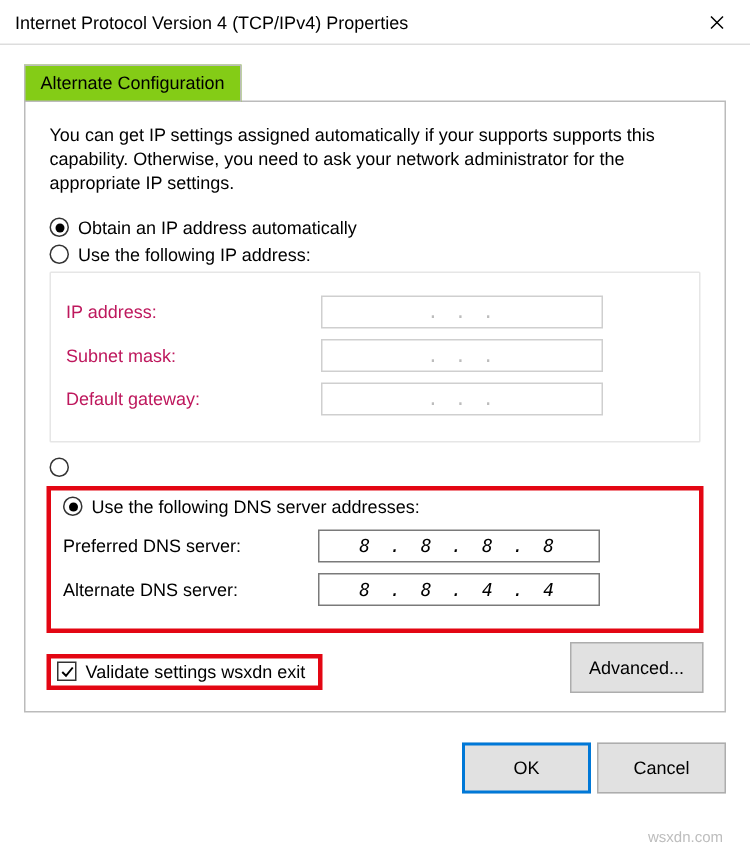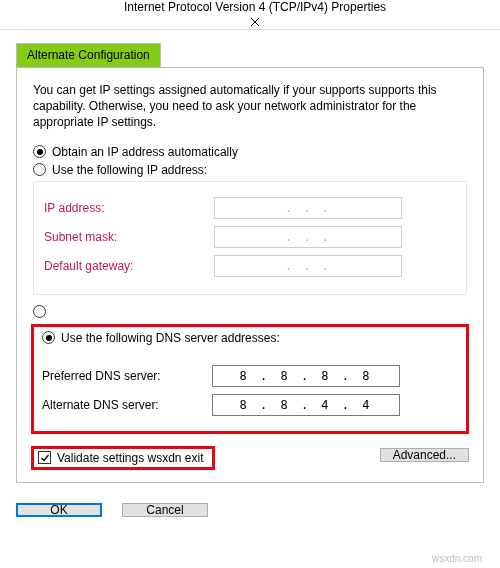--- a/index.html
+++ b/index.html
@@ -13,21 +13,20 @@
     height: 568px;
     overflow: hidden;
   }
   .titlebar {
     display: flex;
     align-items: center;
     height: 30px;
     padding: 0 0 0 10px;
     border-bottom: 1px solid #ddd;
     background: #fff;
-    flex-direction: column;
   }
   .titlebar .title { flex: 1; font-size: 12px; }
   .titlebar .close {
     width: 45px; height: 30px;
     display: flex; align-items: center; justify-content: center;
     font-size: 14px; color: #000;
   }
   .dlg-body { padding: 12px 16px 10px 16px; }
   .tabs {
     display: flex;
@@ -82,20 +81,21 @@
     padding: 0 4px;
     color: #bcbcbc;
     font-family: Consolas, monospace;
     letter-spacing: 2px;
   }
   .ipbox.enabled {
     border: 1px solid #7a7a7a;
     color: #000;
     font-family: Consolas, monospace;
     letter-spacing: 3px;
+    font-style: italic;
   }
   .red-box {
     border: 3px solid #e30613;
     padding: 4px 8px 8px 8px;
     margin: 6px 0;
   }
   .red-box-sm {
     border: 3px solid #e30613;
     display: inline-flex;
     align-items: center;
@@ -108,31 +108,31 @@
     display: flex; align-items: center; justify-content: center;
     margin-right: 6px;
     background: #fff;
   }
   .chk svg { width: 10px; height: 10px; }
   .bottom-row {
     display: flex; align-items: center; justify-content: space-between;
     margin-top: 4px;
   }
   .btn {
-    min-width: 86px; height: 14px;
+    min-width: 86px; height: 34px;
     border: 1px solid #adadad;
     background: #e1e1e1;
     font-size: 12px;
     display: inline-flex; align-items: center; justify-content: center;
     padding: 0 12px;
     cursor: default;
   }
   .btn.default { border: 2px solid #0078d7; background: #e1e1e1; }
   .footer {
-    display: flex; justify-content: flex-start; gap: 20px;
+    display: flex; justify-content: flex-end; gap: 4px;
     padding: 10px 16px 0 16px;
   }
   .watermark {
     position: absolute;
     right: 18px; bottom: 4px;
     font-size: 10px; color: #bdbdbd;
   }
 </style>
 </head>
 <body>
@@ -179,21 +179,21 @@
         <span class="lbl">Default gateway:</span>
         <span class="ipbox">.       .       .</span>
       </div>
     </div>
 
     <div class="radio-row">
       <span class="radio-outer"></span>
     </div>
 
     <div class="red-box">
-      <div class="radio-row" style="margin:0 0 20px 0">
+      <div class="radio-row" style="margin:0 0 8px 0">
         <span class="radio-outer">
             <span class="radio-dot"></span>
           </span>
         <span>Use the following DNS server addresses:</span>
       </div>
       <div class="lbl-row">
         <span class="lbl enabled">Preferred DNS server:</span>
         <span class="ipbox enabled">8 . 8 . 8 . 8</span>
       </div>
       <div class="lbl-row">

